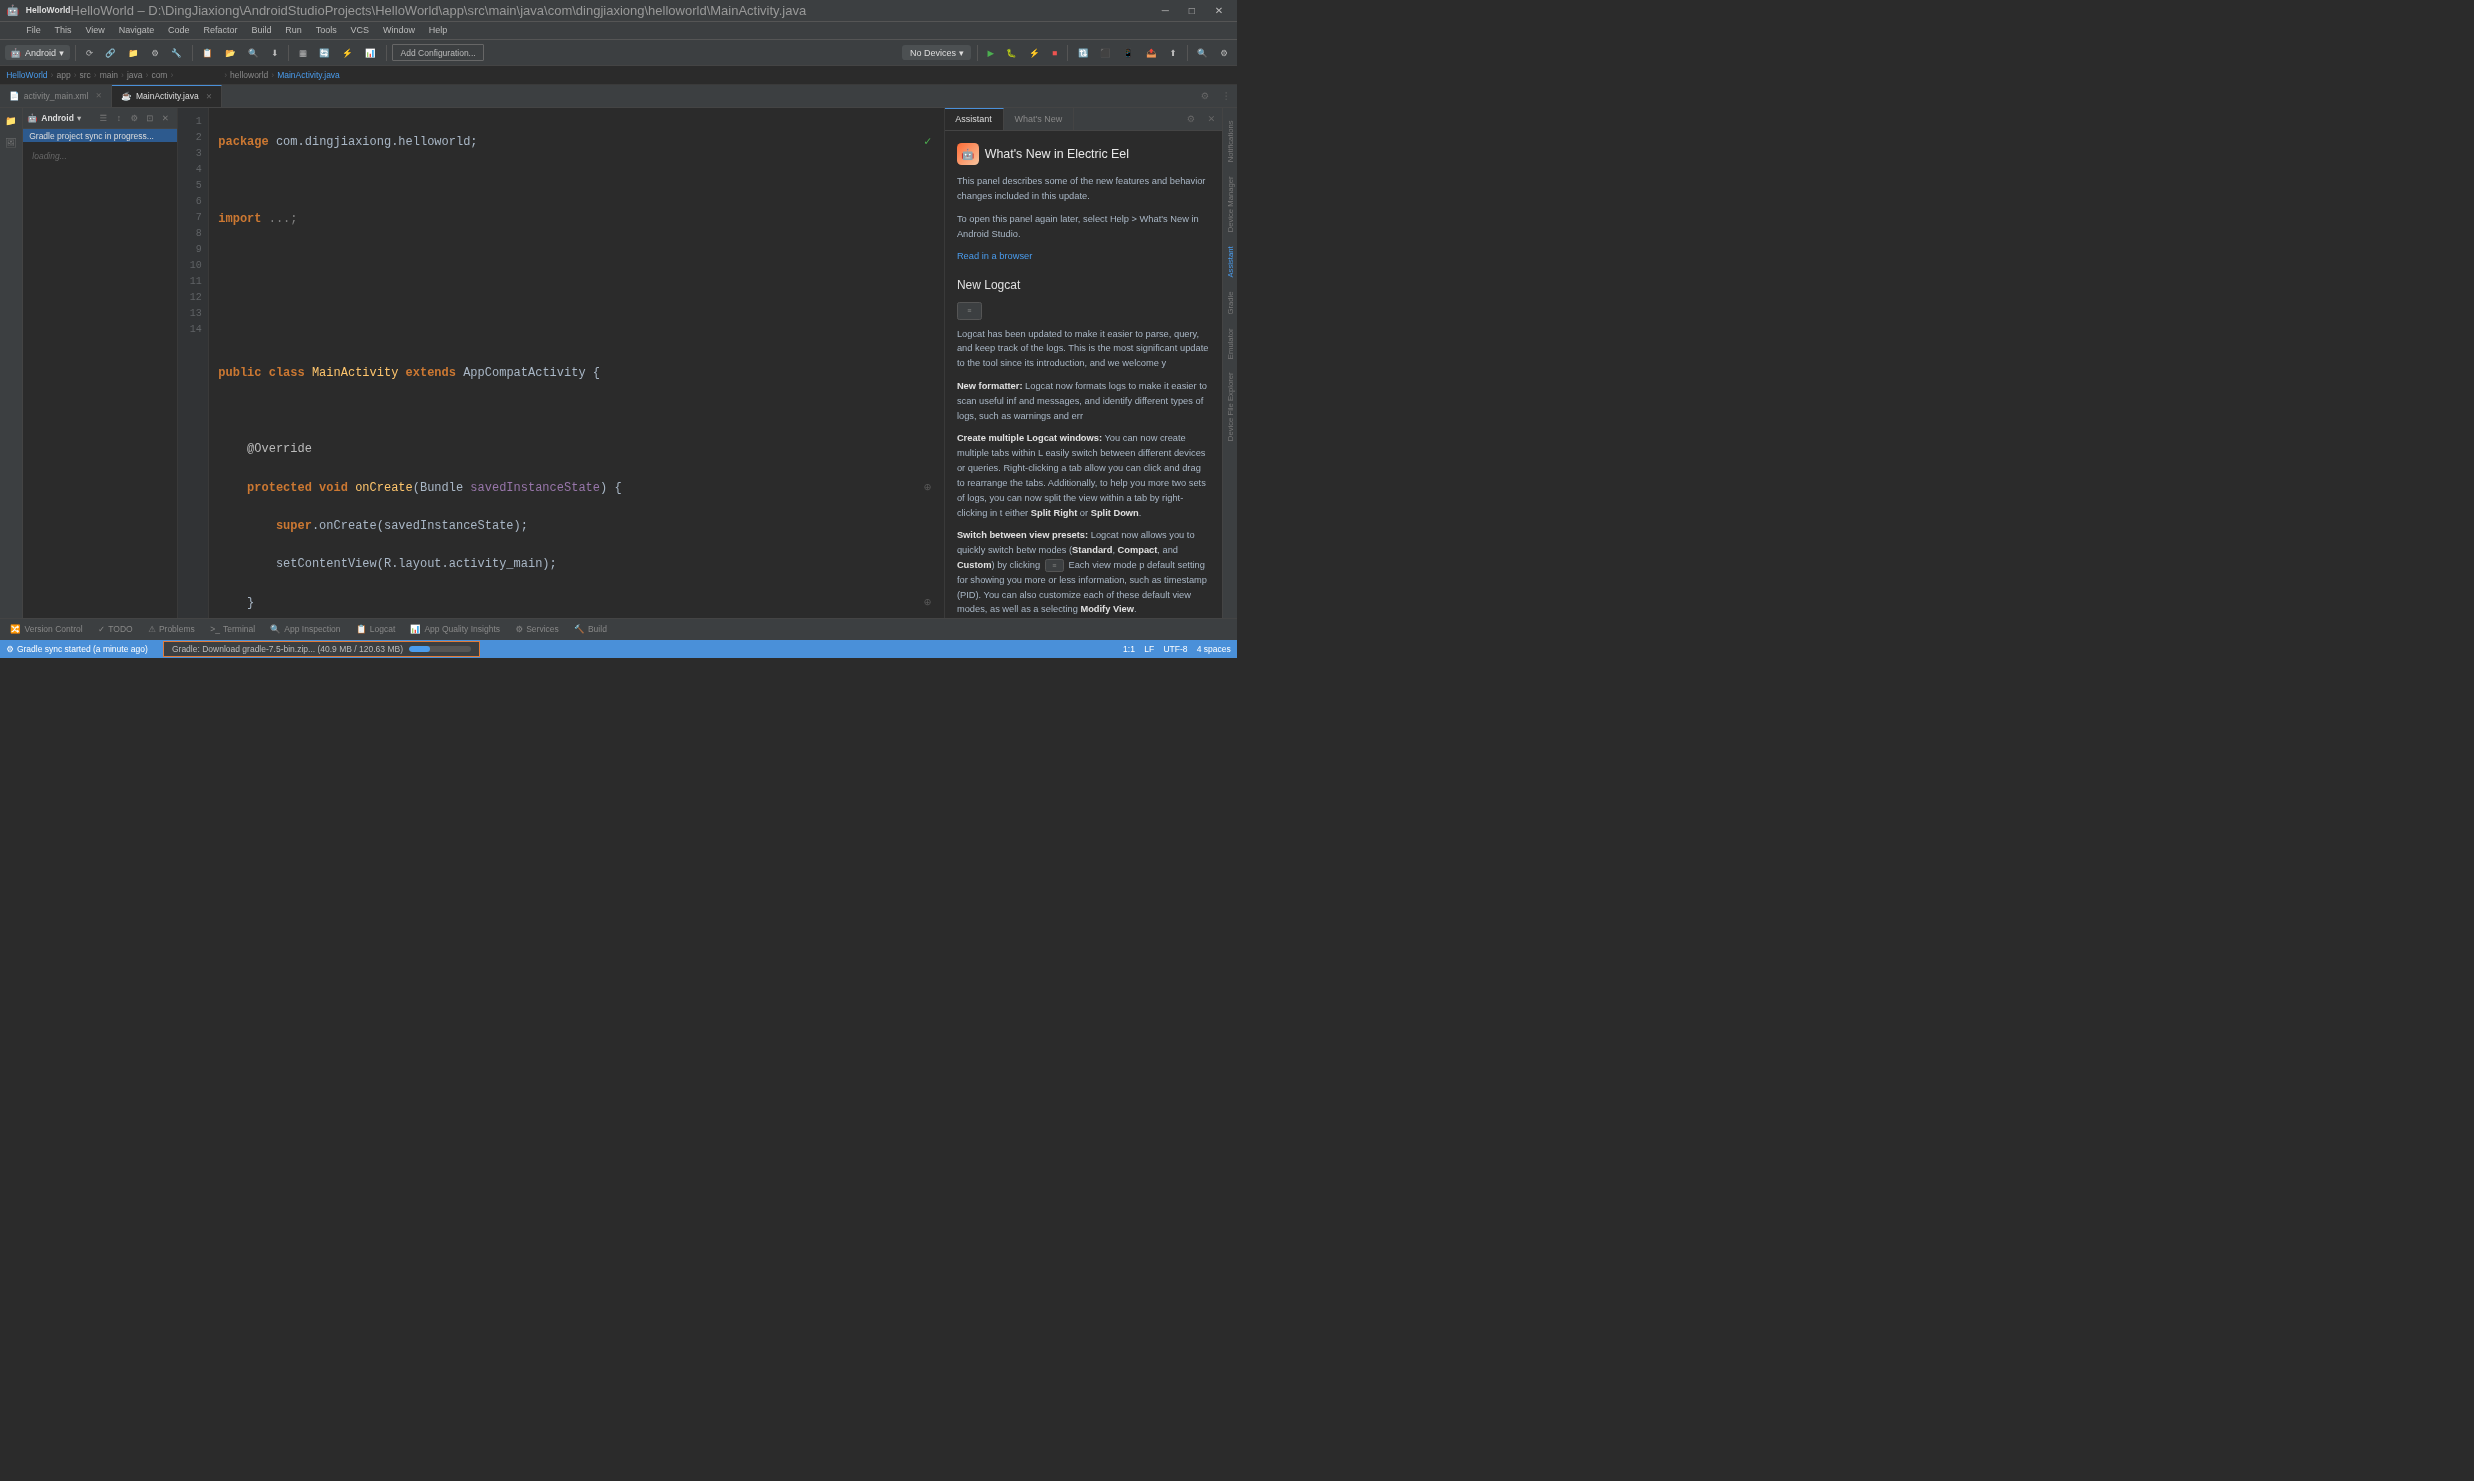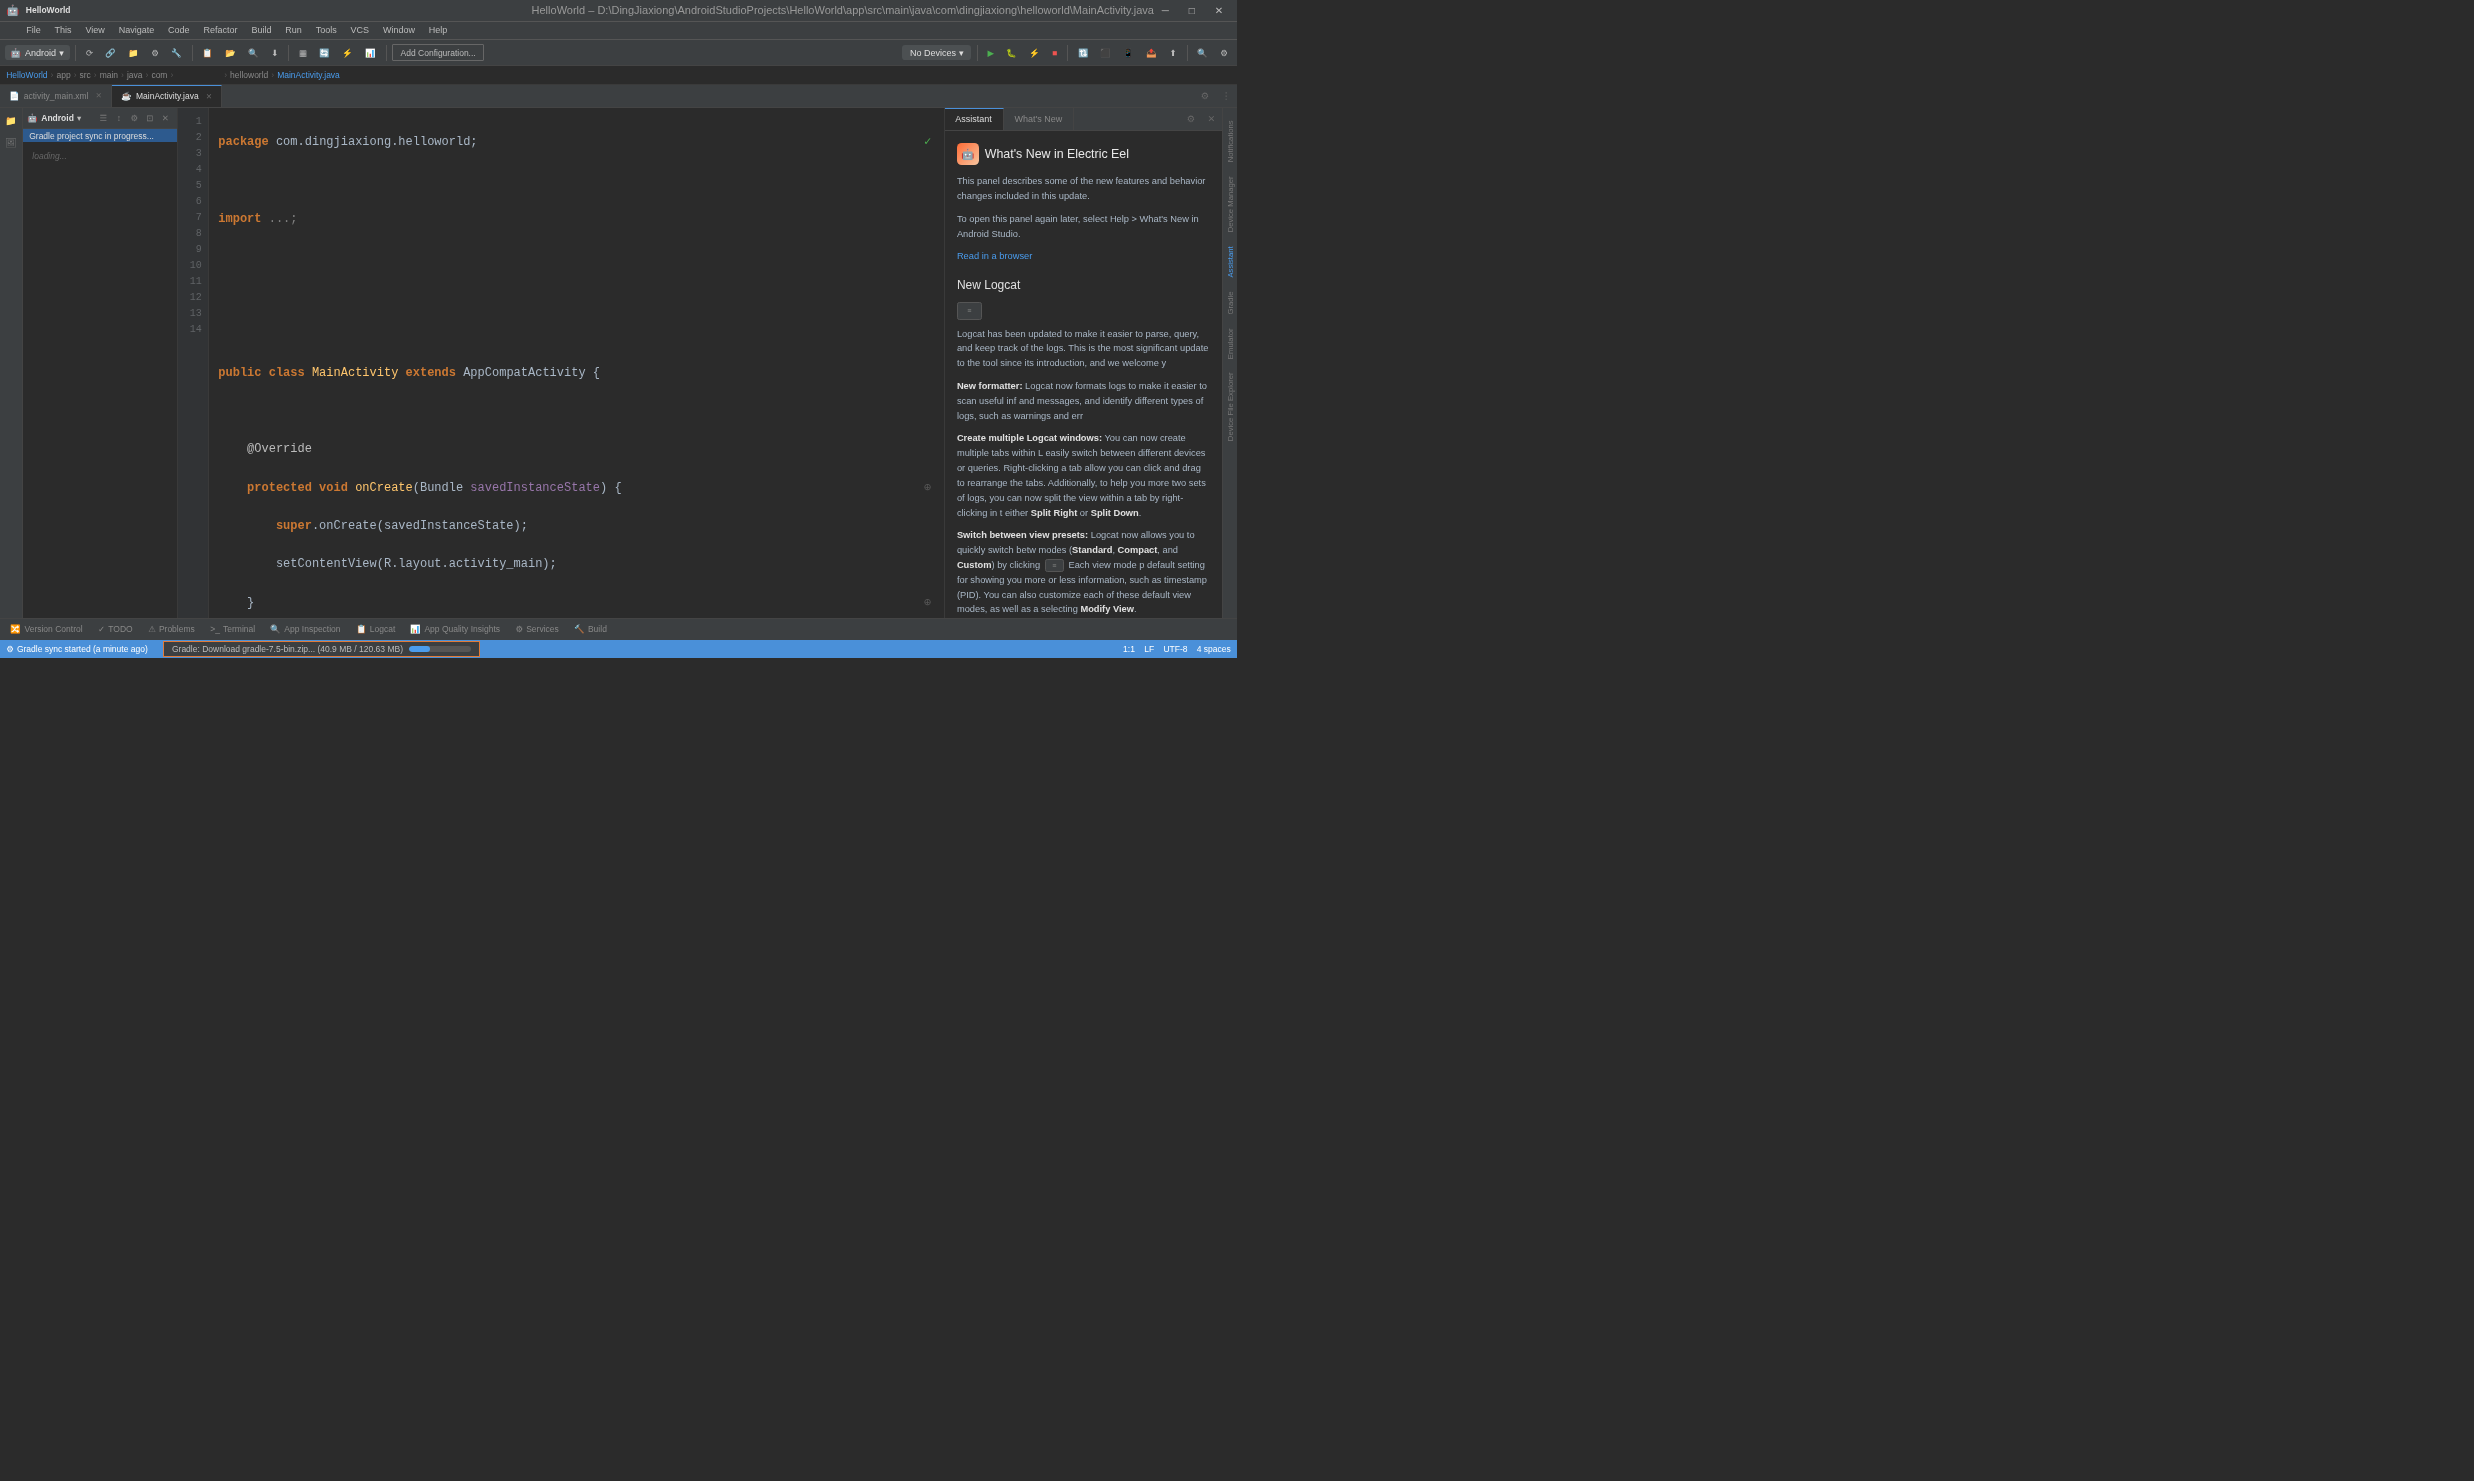--- a/index.html
+++ b/index.html
@@ -472,21 +472,21 @@
     }
   </style>
 </head>
 <body>
 
 <div id="title-bar">
   <div id="title-bar-left">
     <span style="font-size:10.8px;">🤖</span>
     <span style="font-weight:bold; color:#ddd;">HelloWorld</span>
   </div>
-  <div id="title-bar-title" style="font-size:11px; color:#999; flex:1; text-align:right;">HelloWorld – D:\DingJiaxiong\AndroidStudioProjects\HelloWorld\app\src\main\java\com\dingjiaxiong\helloworld\MainActivity.java</div>
+  <div id="title-bar-title" style="font-size:13px; color:#999; flex:1; text-align:left;">HelloWorld – D:\DingJiaxiong\AndroidStudioProjects\HelloWorld\app\src\main\java\com\dingjiaxiong\helloworld\MainActivity.java</div>
   <div id="title-bar-controls">
     <span style="padding:1.5px 7.7px; color:#bbb; cursor:pointer; font-size:10px;">─</span>
     <span style="padding:1.5px 7.7px; color:#bbb; cursor:pointer; font-size:10px;">□</span>
     <span style="padding:1.5px 7.7px; color:#bbb; cursor:pointer; font-size:10px;">✕</span>
   </div>
 </div>
 
 <div id="menu-bar">
   <span class="menu-item">File</span>
   <span class="menu-item">This</span>

